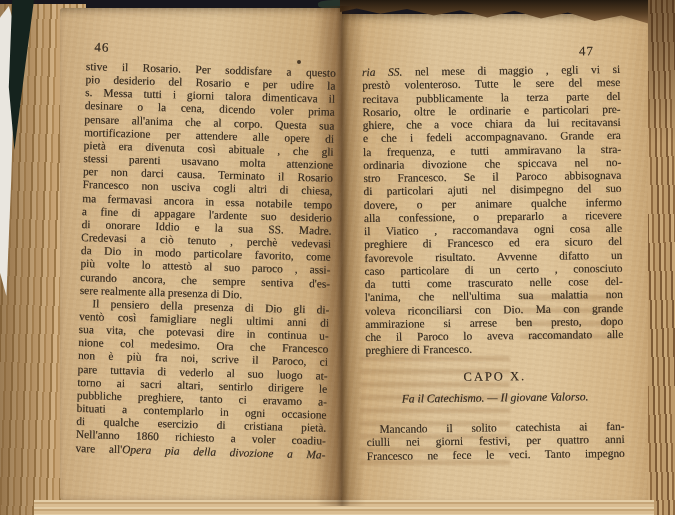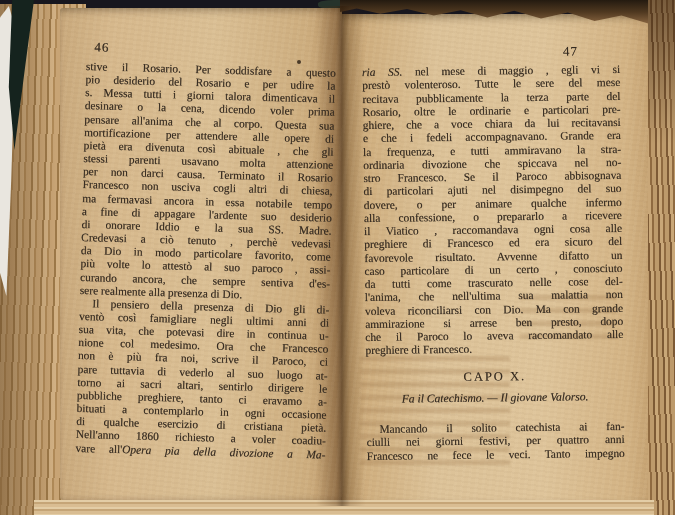--- a/index.html
+++ b/index.html
@@ -79,21 +79,21 @@
     text-shadow:.2px .2px 0 rgba(45,34,22,.5);
   }
   .left-text  { left:86px;  top:60px; width:250px; line-height:13.15px; transform:rotate(1.55deg); transform-origin:0 0; }
   .right-text { left:362px; top:66px; width:258px; line-height:13.25px; transform:rotate(-0.7deg); transform-origin:0 0; }
   .line { text-align:justify; text-align-last:justify; }
   .line.para-end { text-align-last:left; }
   .line.indent { text-indent:13px; }
   .it { font-style:italic; }
   .pagenum { position:absolute; font-size:13px; letter-spacing:1px; color:#342a20; }
   .left-text .pagenum  { top:-20px; left:8px; }
-  .right-text .pagenum { top:-19px; right:42px; }
+  .right-text .pagenum { top:-19px; right:26px; }
   .chapter-heading  { margin-top:14px; text-align:center; text-align-last:center; font-size:12.5px; letter-spacing:2px; }
   .chapter-subtitle { margin-top:8px;  text-align:center; text-align-last:center; font-style:italic; font-size:11.6px; }
   .paragraph { margin-top:17px; }
 
   
   .ghost {
     position:absolute; pointer-events:none; filter:blur(1.2px); border-radius:4px;
     background:repeating-linear-gradient(to bottom, rgba(150,112,72,.26) 0 5px, rgba(150,112,72,0) 5px 13px);
   }
   .ghost1 { left:520px; top:295px; width:96px;  height:52px; }

